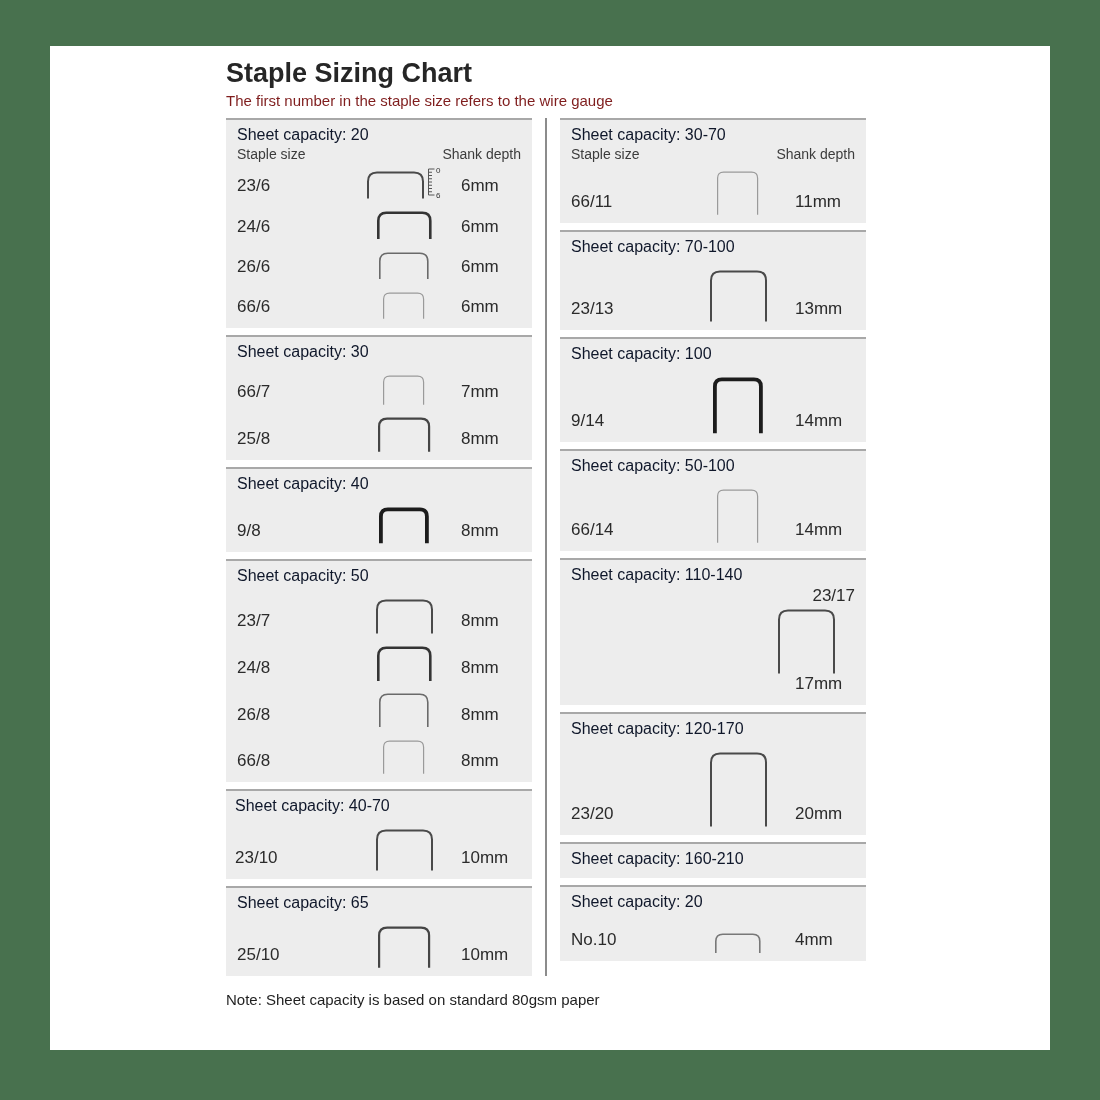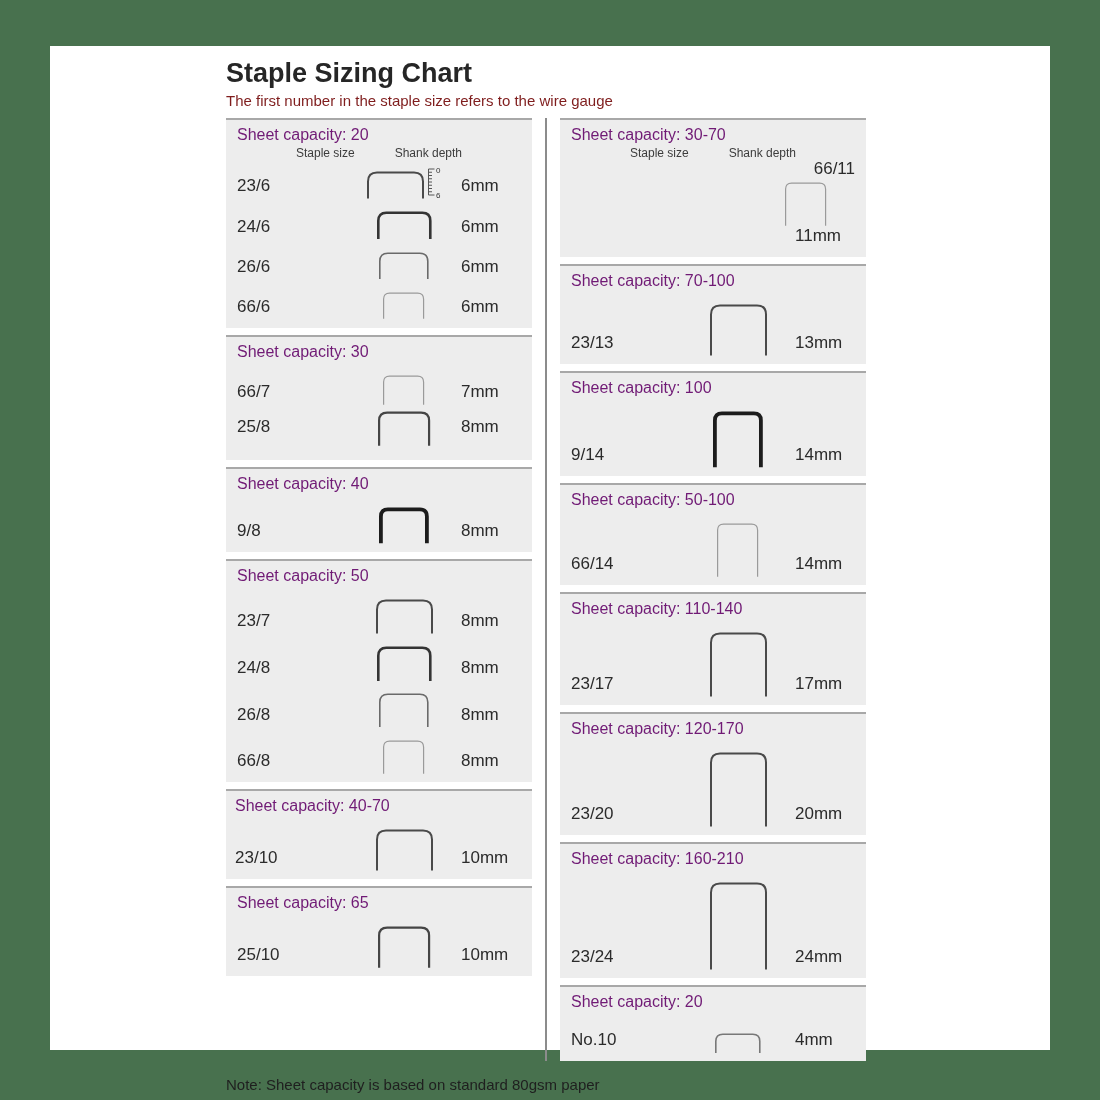--- a/index.html
+++ b/index.html
@@ -53,27 +53,27 @@
     background: #8c8c8c;
     margin: 0 13px;
   }
   .group {
     background: #ededed;
     border-top: 2px solid #a8a8a8;
     padding: 6px 11px 8px 11px;
   }
   .group-header {
     font-size: 16px;
-    color: #701a75;
+    color: #0f172a;
     margin-bottom: 2px;
   }
   .subheads {
     display: flex;
-    justify-content: center;
-    font-size: 12px;
+    justify-content: space-between;
+    font-size: 14px;
     color: #3c3c3c;
     height: 13px;
     gap: 40px;
   }
   .row {
     display: flex;
     align-items: flex-end;
   }
   .size {
     flex: 1;
@@ -185,21 +185,21 @@
                 <span class="size">66/7</span>
                 <span class="slot">
                   <span>
                     <svg width="43.2" height="30.2" viewBox="0 0 43.2 30.2">
                       <path d="M 1.6 29.7 L 1.6 7.1 Q 1.6 1.1 7.6 1.1 L 35.6 1.1 Q 41.6 1.1 41.6 7.1 L 41.6 29.7" fill="none" stroke="#9a9a9a" stroke-width="1.2"></path>
                     </svg>
                   </span>
                 </span>
                 <span class="depth">7mm</span>
               </div>
-              <div class="row" style="min-height: 47.2px; align-items: center;">
+              <div class="row" style="min-height: 47.2px;">
                 <span class="size">25/8</span>
                 <span class="slot">
                   <span>
                     <svg width="54.2" height="35.2" viewBox="0 0 54.2 35.2">
                       <path d="M 2.1 34.7 L 2.1 9.6 Q 2.1 1.6 10.1 1.6 L 44.1 1.6 Q 52.1 1.6 52.1 9.6 L 52.1 34.7" fill="none" stroke="#454545" stroke-width="2.2"></path>
                     </svg>
                   </span>
                 </span>
                 <span class="depth">8mm</span>
               </div>
@@ -295,21 +295,21 @@
             </div>
           </div>
         <div class="divider"></div>
         <div class="col" id="col-right">
             <div class="group" style="background: rgb(237, 237, 237);">
               <div class="group-header">Sheet capacity: 30-70</div>
               <div class="subheads">
                 <span>Staple size</span>
                 <span>Shank depth</span>
               </div>
-              <div class="row" style="min-height: 56.2px; flex-direction: column;">
+              <div class="row" style="min-height: 56.2px;">
                 <span class="size">66/11</span>
                 <span class="slot">
                   <span>
                     <svg width="43.2" height="44.2" viewBox="0 0 43.2 44.2">
                       <path d="M 1.6 43.7 L 1.6 7.1 Q 1.6 1.1 7.6 1.1 L 35.6 1.1 Q 41.6 1.1 41.6 7.1 L 41.6 43.7" fill="none" stroke="#9a9a9a" stroke-width="1.2"></path>
                     </svg>
                   </span>
                 </span>
                 <span class="depth">11mm</span>
               </div>
@@ -351,21 +351,21 @@
                     <svg width="43.2" height="54.2" viewBox="0 0 43.2 54.2">
                       <path d="M 1.6 53.7 L 1.6 7.1 Q 1.6 1.1 7.6 1.1 L 35.6 1.1 Q 41.6 1.1 41.6 7.1 L 41.6 53.7" fill="none" stroke="#9a9a9a" stroke-width="1.2"></path>
                     </svg>
                   </span>
                 </span>
                 <span class="depth">14mm</span>
               </div>
             </div>
             <div class="group" style="background: rgb(237, 237, 237);">
               <div class="group-header">Sheet capacity: 110-140</div>
-              <div class="row" style="min-height: 77px;">
+              <div class="row" style="min-height: 77px; flex-direction: column;">
                 <span class="size">23/17</span>
                 <span class="slot">
                   <span>
                     <svg width="59" height="65" viewBox="0 0 59 65">
                       <path d="M 2 64.5 L 2 10.5 Q 2 1.5 11 1.5 L 48 1.5 Q 57 1.5 57 10.5 L 57 64.5" fill="none" stroke="#4a4a4a" stroke-width="2"></path>
                     </svg>
                   </span>
                 </span>
                 <span class="depth">17mm</span>
               </div>
@@ -379,31 +379,20 @@
                     <svg width="59" height="75" viewBox="0 0 59 75">
                       <path d="M 2 74.5 L 2 10.5 Q 2 1.5 11 1.5 L 48 1.5 Q 57 1.5 57 10.5 L 57 74.5" fill="none" stroke="#4a4a4a" stroke-width="2"></path>
                     </svg>
                   </span>
                 </span>
                 <span class="depth">20mm</span>
               </div>
             </div>
             <div class="group" style="background: rgb(237, 237, 237);">
               <div class="group-header">Sheet capacity: 160-210</div>
-              <div class="row" style="min-height: 100px;">
-                <span class="size">23/24</span>
-                <span class="slot">
-                  <span>
-                    <svg width="59" height="88" viewBox="0 0 59 88">
-                      <path d="M 2 87.5 L 2 10.5 Q 2 1.5 11 1.5 L 48 1.5 Q 57 1.5 57 10.5 L 57 87.5" fill="none" stroke="#4a4a4a" stroke-width="2"></path>
-                    </svg>
-                  </span>
-                </span>
-                <span class="depth">24mm</span>
-              </div>
             </div>
             <div class="group" style="background: rgb(237, 237, 237);">
               <div class="group-header">Sheet capacity: 20</div>
               <div class="row" style="min-height: 40px;">
                 <span class="size">No.10</span>
                 <span class="slot">
                   <span>
                     <svg width="47.6" height="20.6" viewBox="0 0 47.6 20.6">
                       <path d="M 1.8 20.1 L 1.8 8.3 Q 1.8 1.3 8.8 1.3 L 38.800000000000004 1.3 Q 45.800000000000004 1.3 45.800000000000004 8.3 L 45.800000000000004 20.1" fill="none" stroke="#787878" stroke-width="1.6"></path>
                     </svg>

